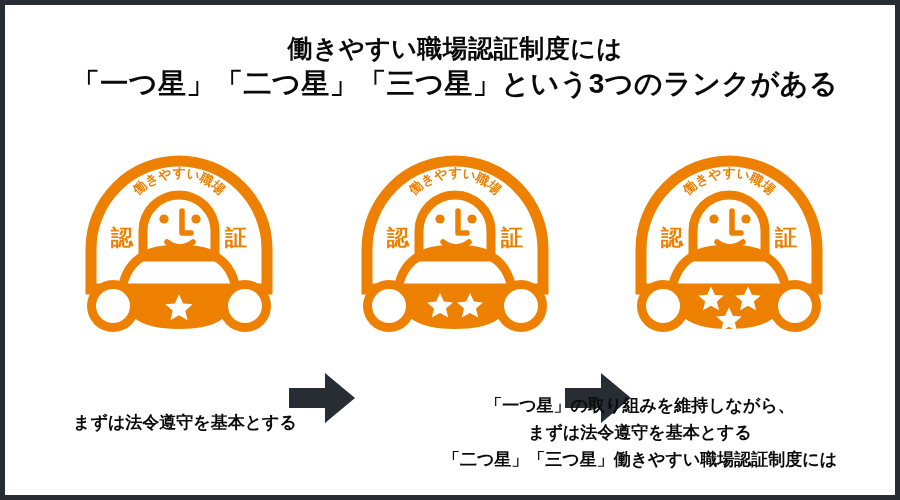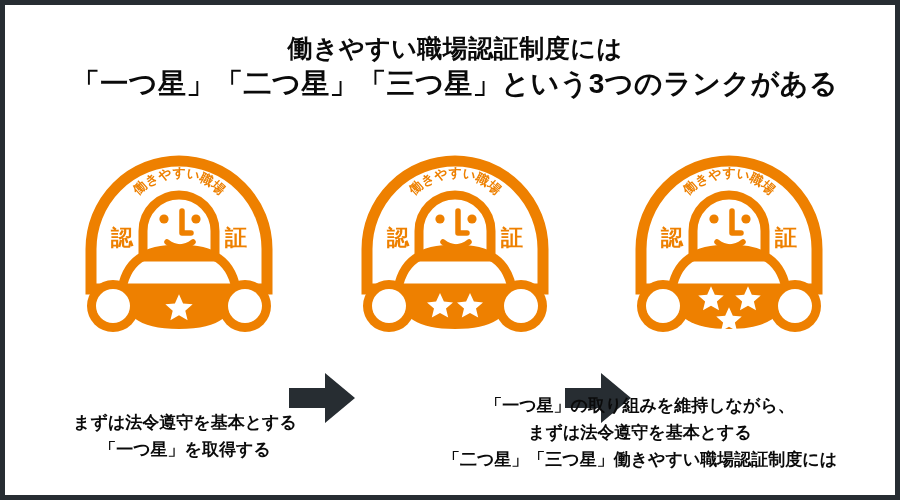--- a/index.html
+++ b/index.html
@@ -239,21 +239,20 @@
     </div>
     <div class="arrow arrow-2">
       <svg viewBox="0 0 66 54" xmlns="http://www.w3.org/2000/svg" aria-hidden="true">
         <path d="M 0 17 L 36 17 L 36 2 L 66 27 L 36 52 L 36 37 L 0 37 Z" fill="#272d32"></path>
       </svg>
     </div>
   </div>
 
   <div class="caption caption-left">
     <div>まずは法令遵守を基本とする</div>
-    <div>「一つ星」を取得する</div>
   </div>
 
   <div class="caption caption-right">
     <div>「一つ星」の取り組みを維持しながら、</div>
     <div>まずは法令遵守を基本とする</div>
     <div>「二つ星」「三つ星」働きやすい職場認証制度には</div>
   </div>
 
 </div>
 

